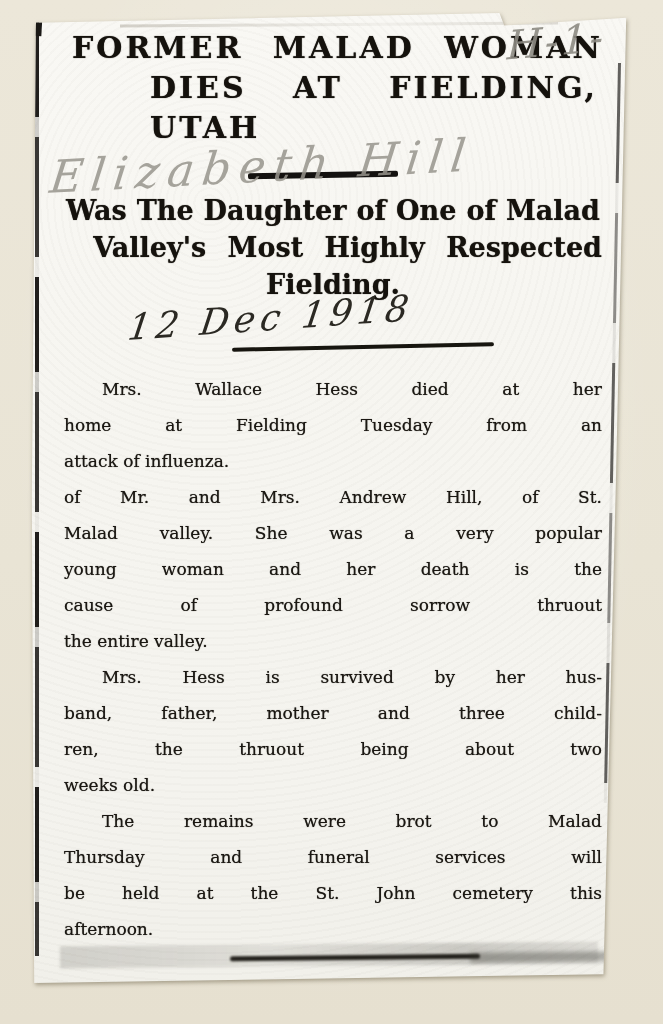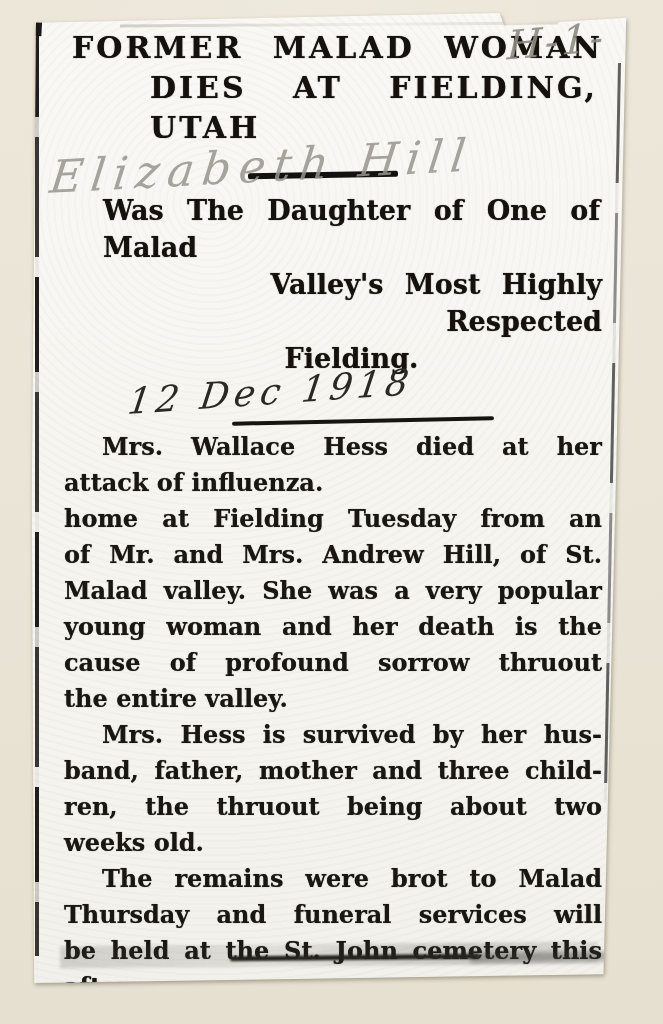--- a/index.html
+++ b/index.html
@@ -74,36 +74,36 @@
     position: absolute; right: 22px; top: 10px;
     font-style: italic; font-size: 40px; letter-spacing: 3px;
     color: rgba(140,138,130,0.9);
     transform: rotate(-5deg) skewX(-8deg);
   }
   
   .subhead { font-weight: 700; font-size: 27px; line-height: 37px; color: #15120d; }
   .sh1 { text-align: justify; text-align-last: justify; padding: 0 2px; }
   .sh2 { text-align: right; word-spacing: 12px; }
   .sh3 { text-align: center; word-spacing: 6px; }
-  .subhead div { text-shadow: 0 0 1px rgba(20,16,10,0.75); margin-left: 37px; }
+  .subhead div { text-shadow: 0 0 1px rgba(20,16,10,0.75); }
 
   .date-zone { height: 52px; position: relative; }
   .hw-date {
     position: absolute; left: 64px; top: -6px;
     font-style: italic; font-size: 36px; letter-spacing: 5px;
     color: #2b2923;
     transform: rotate(-4deg) skewX(-12deg);
     white-space: nowrap;
   }
   .date-underline {
     position: absolute; left: 168px; top: 42px; width: 262px; height: 4px;
     background: #17150f; transform: rotate(-1.2deg); border-radius: 2px;
   }
   
-  .body-col { font-weight: 700; font-size: 24px; line-height: 36px; color: #1a1712; }
+  .body-col { font-weight: 400; font-size: 17px; line-height: 36px; color: #1a1712; margin-top: 16px; }
   .body-col .line { text-align: justify; text-align-last: justify; text-shadow: 0 0 0.8px rgba(22,18,12,0.7); }
   .body-col .line.first { text-indent: 38px; }
   .body-col .line.last { text-align-last: left; }
   p.para { margin: 0; }
   
   .smudge-band {
     position: absolute; left: 30px; right: 30px; bottom: 18px; height: 22px;
     background: linear-gradient(90deg, rgba(60,58,52,0.18), rgba(60,58,52,0.10) 40%, rgba(60,58,52,0.22) 75%, rgba(60,58,52,0.12));
     filter: blur(1.5px); transform: rotate(-0.5deg);
   }
@@ -150,22 +150,22 @@
 
     <div class="date-zone">
       <div class="hw-date">12 Dec 1918</div>
       <div class="date-underline"></div>
     </div>
 
     <div class="body-col">
       <p class="para">
         </p>
         <div class="line first">Mrs. Wallace Hess died at her</div>
+        <div class="line">home at Fielding Tuesday from an</div>
         <div class="line last">attack of influenza.</div>
-        <div class="line">home at Fielding Tuesday from an</div>
       <p></p>
       <p class="para">
         </p>
         <div class="line">of Mr. and Mrs. Andrew Hill, of St.</div>
         <div class="line">Malad valley. She was a very popular</div>
         <div class="line">young woman and her death is the</div>
         <div class="line">cause of profound sorrow thruout</div>
         <div class="line last">the entire valley.</div>
       <p></p>
       <p class="para">

